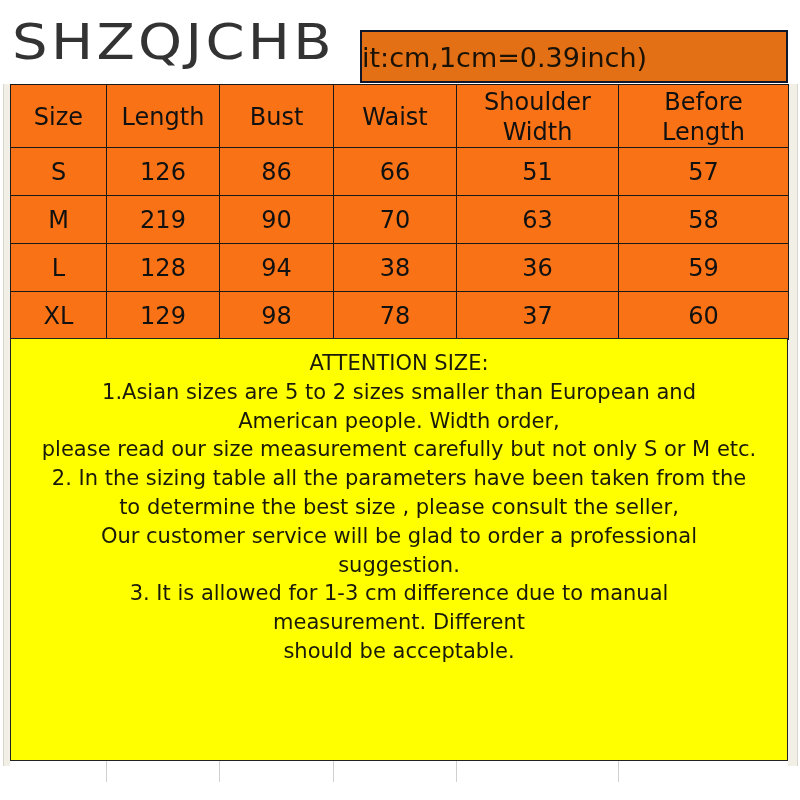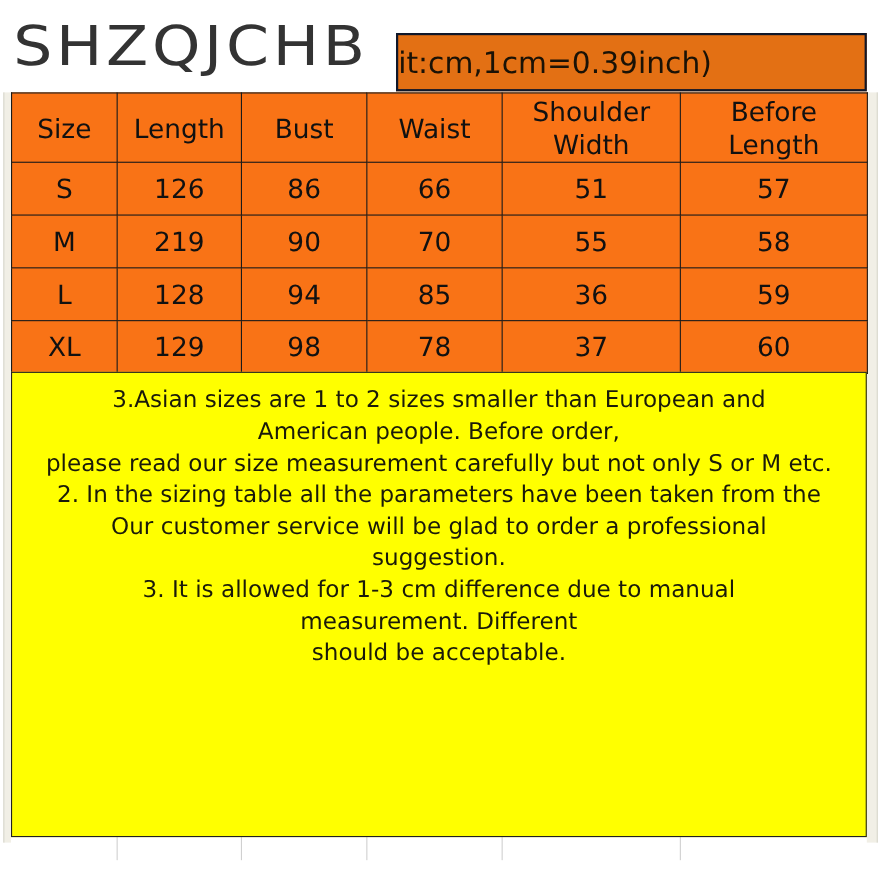--- a/index.html
+++ b/index.html
@@ -90,45 +90,47 @@
       <td>86</td>
       <td>66</td>
       <td>51</td>
       <td>57</td>
     </tr>
     <tr>
       <td>M</td>
       <td>219</td>
       <td>90</td>
       <td>70</td>
-      <td>55</td>
+      <td>63</td>
       <td>58</td>
     </tr>
     <tr>
       <td>L</td>
       <td>128</td>
       <td>94</td>
-      <td>85</td>
+      <td>38</td>
       <td>36</td>
       <td>59</td>
     </tr>
     <tr>
       <td>XL</td>
       <td>129</td>
       <td>98</td>
       <td>78</td>
       <td>37</td>
       <td>60</td>
     </tr>
   </tbody>
 </table>
 
 <div class="notice">
-  <div>3.Asian sizes are 1 to 2 sizes smaller than European and</div>
-  <div>American people. Before order,</div>
+  <div>ATTENTION SIZE:</div>
+  <div>1.Asian sizes are 5 to 2 sizes smaller than European and</div>
+  <div>American people. Width order,</div>
   <div>please read our size measurement carefully but not only S or M etc.</div>
   <div>2. In the sizing table all the parameters have been taken from the</div>
+  <div>to determine the best size , please consult the seller,</div>
   <div>Our customer service will be glad to order a professional</div>
   <div>suggestion.</div>
   <div>3. It is allowed for 1-3 cm difference due to manual</div>
   <div>measurement. Different</div>
   <div>should be acceptable.</div>
 </div>
 
 </body></html>

